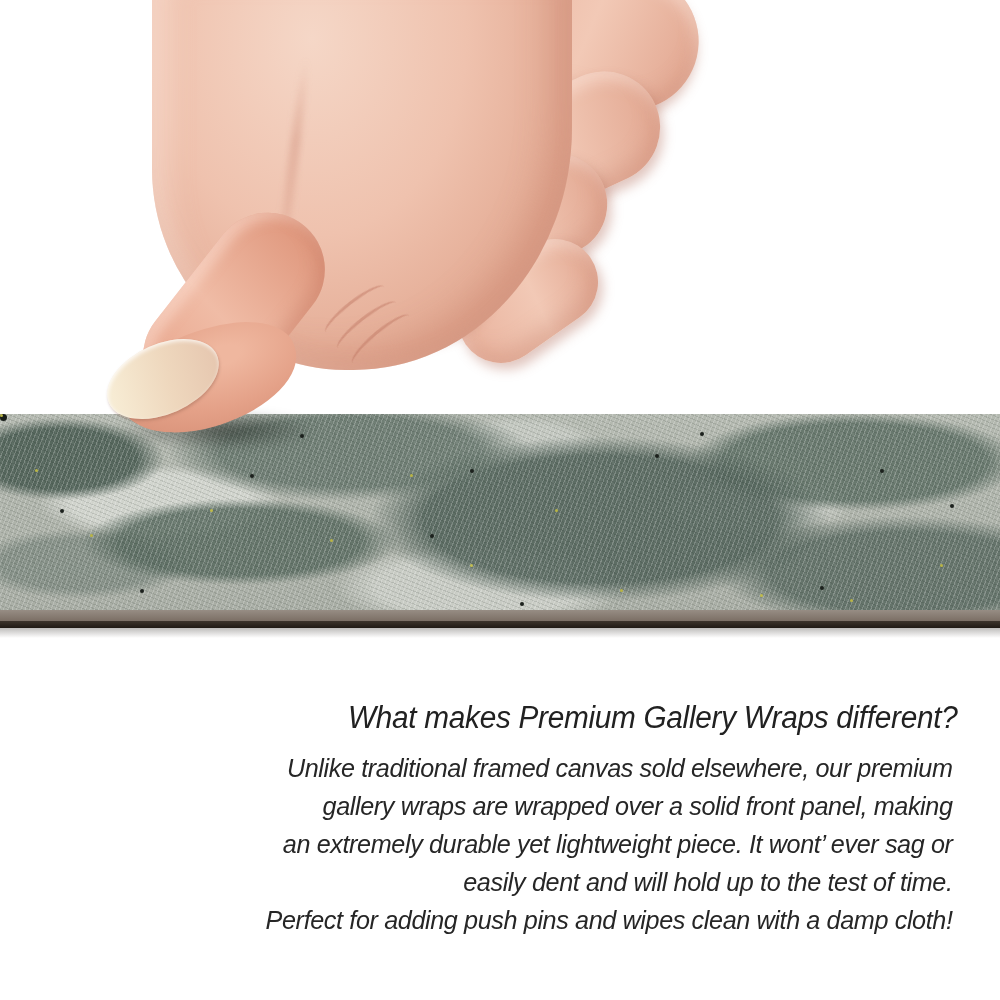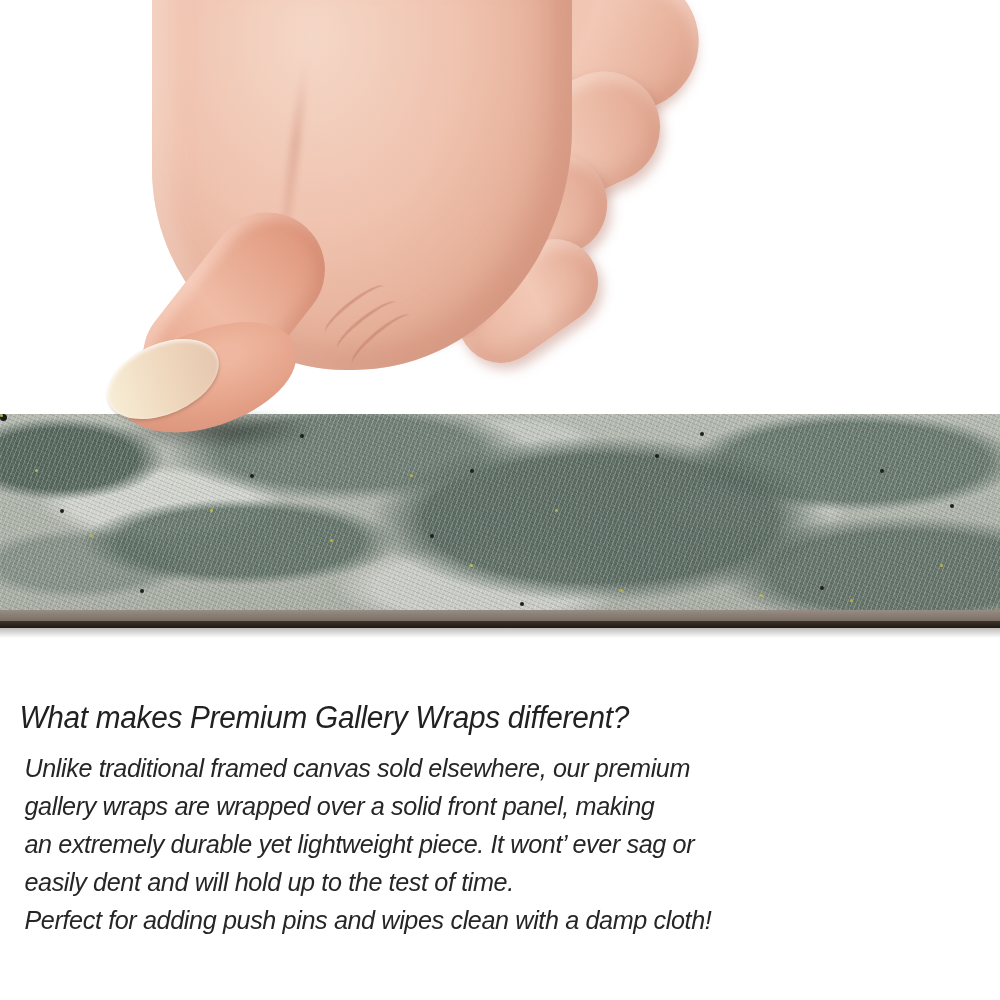--- a/index.html
+++ b/index.html
@@ -100,21 +100,21 @@
   .crease{position:absolute;width:74px;height:16px;border-radius:50%;border-top:3px solid rgba(189,115,95,.45);
     border-left:none;border-right:none;border-bottom:none;filter:blur(.6px);}
   .crease1{left:318px;top:300px;transform:rotate(-38deg);}
   .crease2{left:330px;top:316px;transform:rotate(-38deg);}
   .crease3{left:344px;top:330px;transform:rotate(-40deg);}
   .palm-finger-crease{position:absolute;left:288px;top:56px;width:10px;height:214px;border-radius:50%;
     background:linear-gradient(rgba(198,128,108,.0), rgba(198,128,108,.35) 40%, rgba(198,128,108,.1));
     transform:rotate(7deg);filter:blur(3px);}
 
   
-  .copy{position:absolute;left:0;top:700px;width:977px;text-align:left;font-style:italic;color:#262626;}
+  .copy{position:absolute;left:0;top:700px;width:977px;text-align:right;font-style:italic;color:#262626;}
   .copy-title{font-size:31px;letter-spacing:-0.3px;margin:0 0 13px 0;color:#212121;transform:scaleX(.96);transform-origin:center;}
   .copy-line{font-size:26.5px;line-height:38px;letter-spacing:-0.4px;transform:scaleX(.95);transform-origin:center;}
 </style>
 </head>
 <body>
 
 <div class="stage">
 
   <div class="canvas-band">
     <div class="band-weave">

